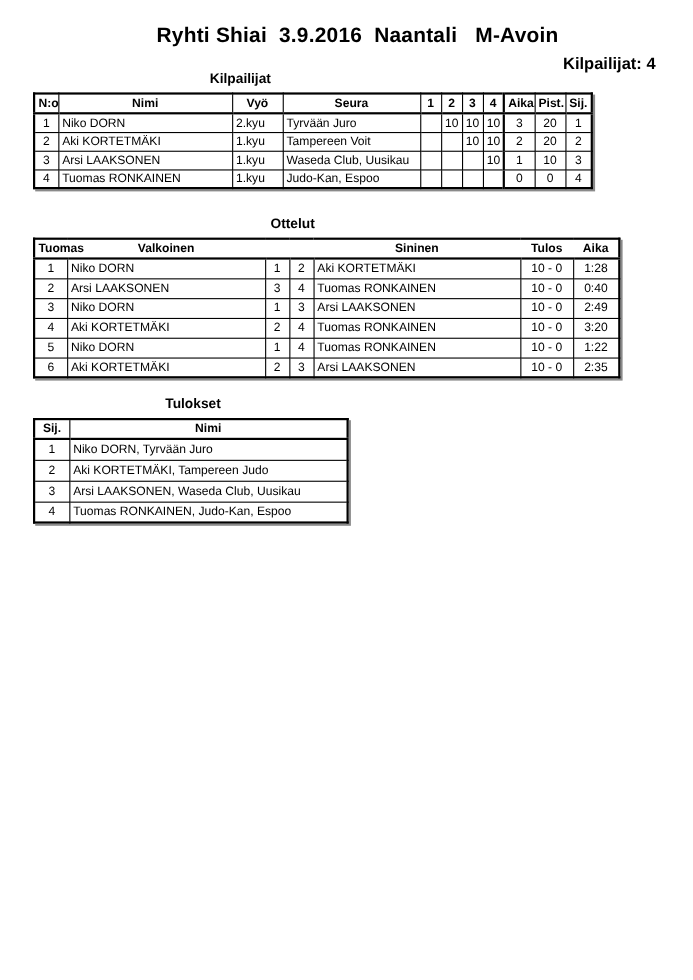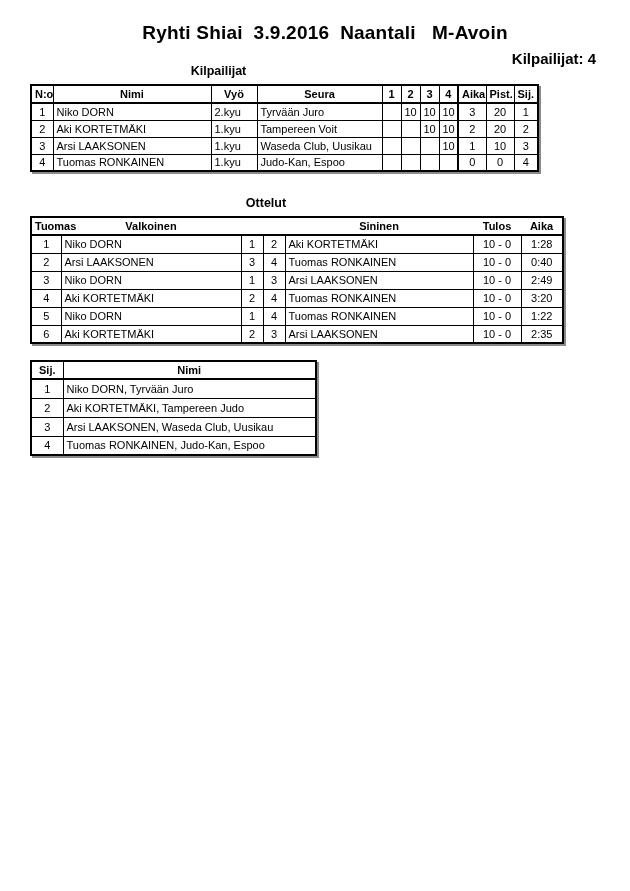--- a/index.html
+++ b/index.html
@@ -219,20 +219,21 @@
           <td class="c">3</td>
           <td class="l">Arsi LAAKSONEN</td>
           <td class="c">10 - 0</td>
           <td class="c">2:35</td>
         </tr>
       </tbody>
     </table>
   </div>
 
   <div class="section sec3">
+    <div class="heading">Tulokset</div>
     <table class="tbl tbl-tulokset">
       <colgroup>
         <col style="width:32px">
           <col style="width:253px">
       </colgroup>
       <thead>
         <tr>
           <th class="c">Sij.</th>
           <th class="c">Nimi</th>
         </tr>

